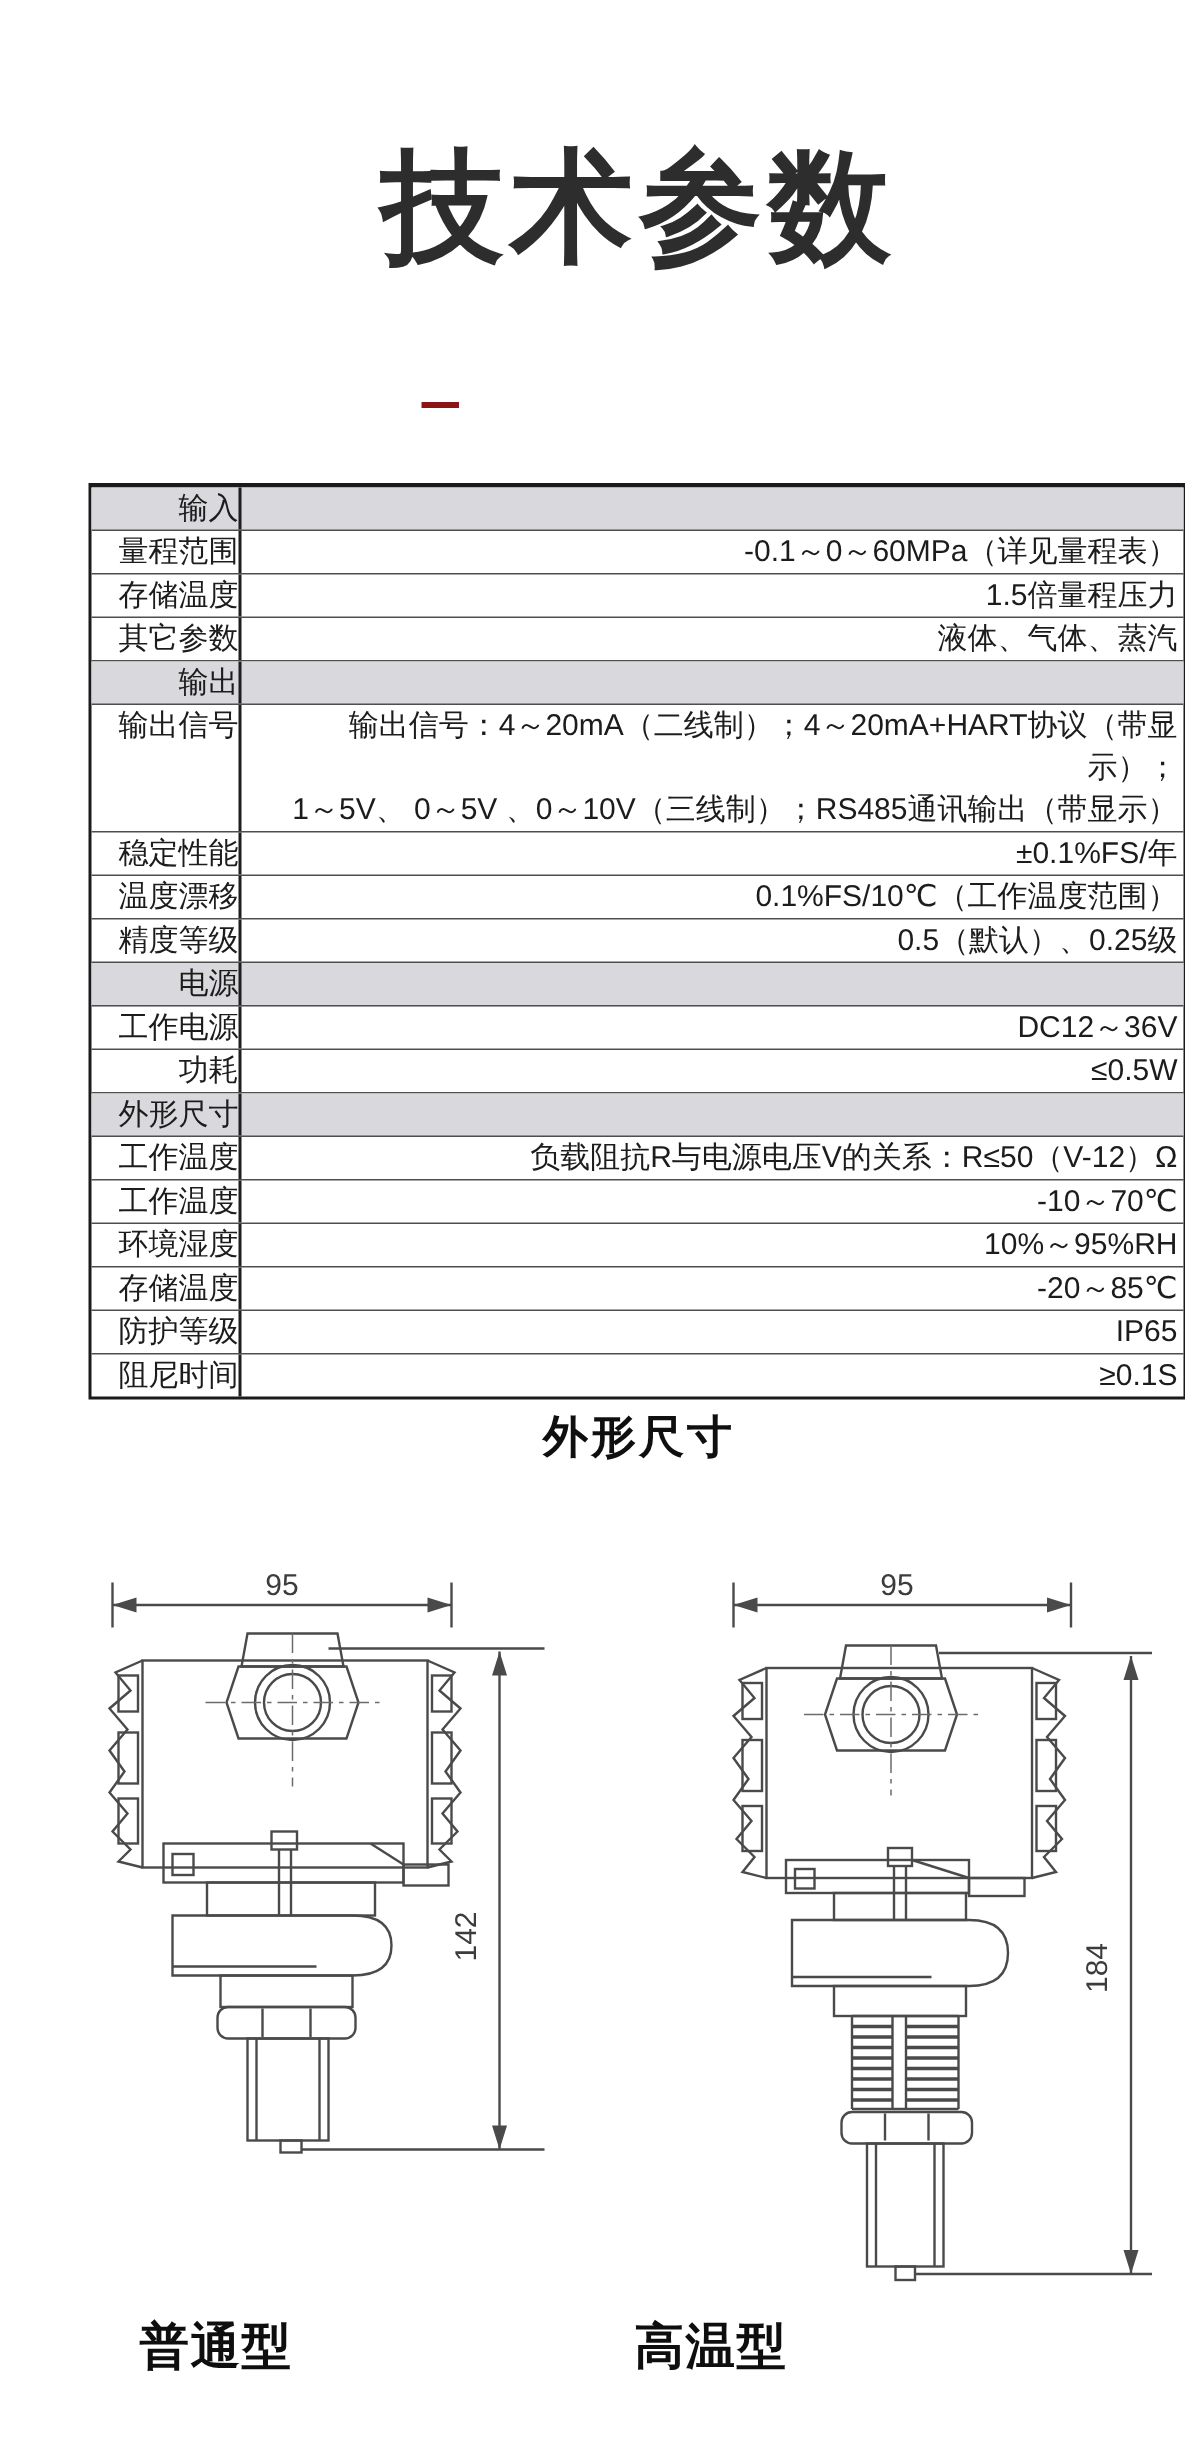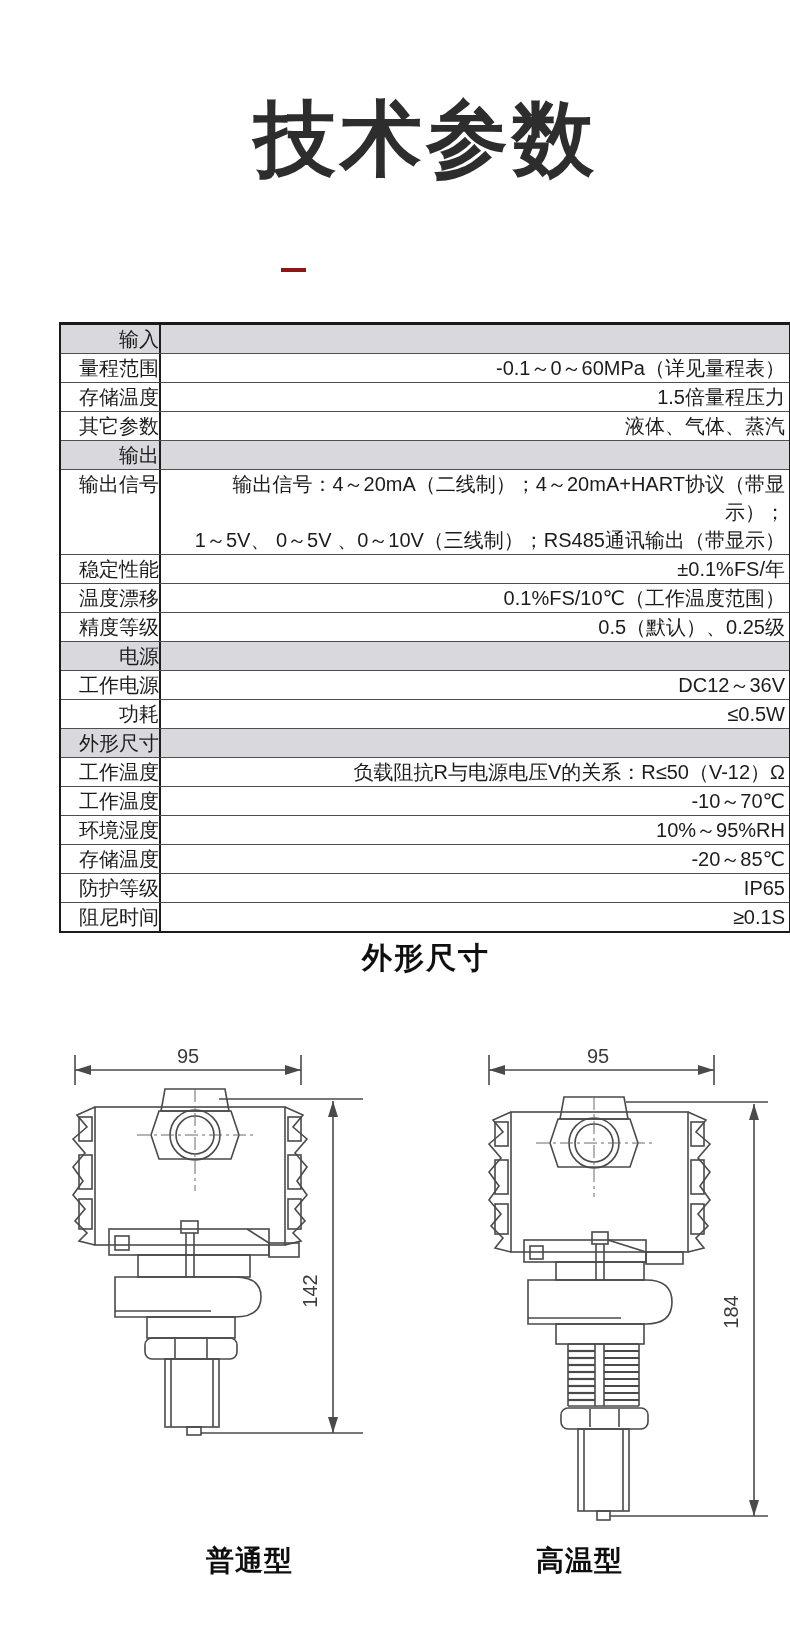--- a/index.html
+++ b/index.html
@@ -27,22 +27,22 @@
   .spec-table .cell.label{width:100px;padding-left:7px;border-right:2px solid #1e1e1e;flex:0 0 auto;}
   .spec-table .cell.value{flex:1 1 auto;padding-left:27px;padding-right:4px;}
   .dim-heading{
     position:absolute;top:938px;left:0;width:790px;margin:0;text-align:center;
     font-size:30px;font-weight:bold;color:#0f0f0f;letter-spacing:2px;
   }
   .drawing{position:absolute;}
   #svg-normal{left:20px;top:1005px;}
   #svg-hightemp{left:415px;top:1005px;}
   .caption{
-    position:absolute;top:1542px;width:200px;text-align:right;
-    font-size:28px;font-weight:bold;color:#0e0e0e;letter-spacing:1px;
+    position:absolute;top:1542px;width:200px;text-align:left;
+    font-size:33px;font-weight:bold;color:#0e0e0e;letter-spacing:1px;
   }
   .caption.c1{left:62px;}
   .caption.c2{left:392px;}
   svg text{font-family:"Liberation Sans","DejaVu Sans",sans-serif;}
 </style>
 </head>
 <body>
 
 <div class="page">
 

